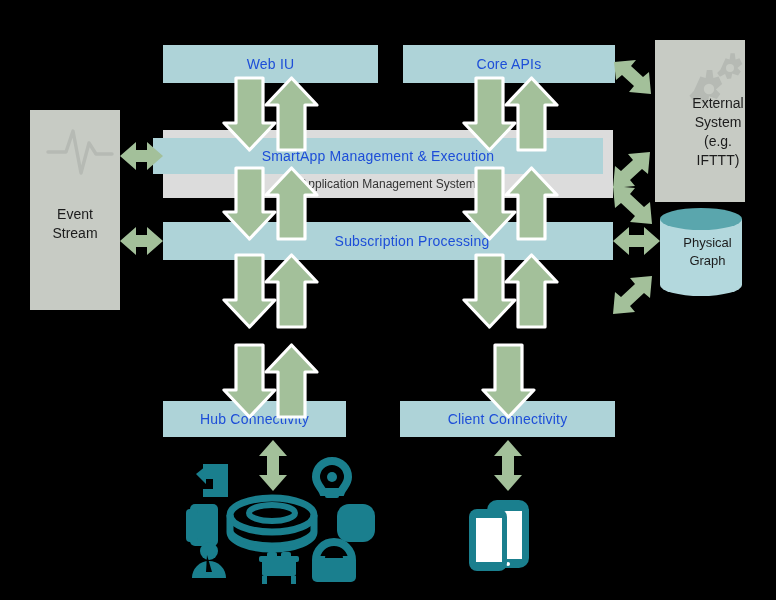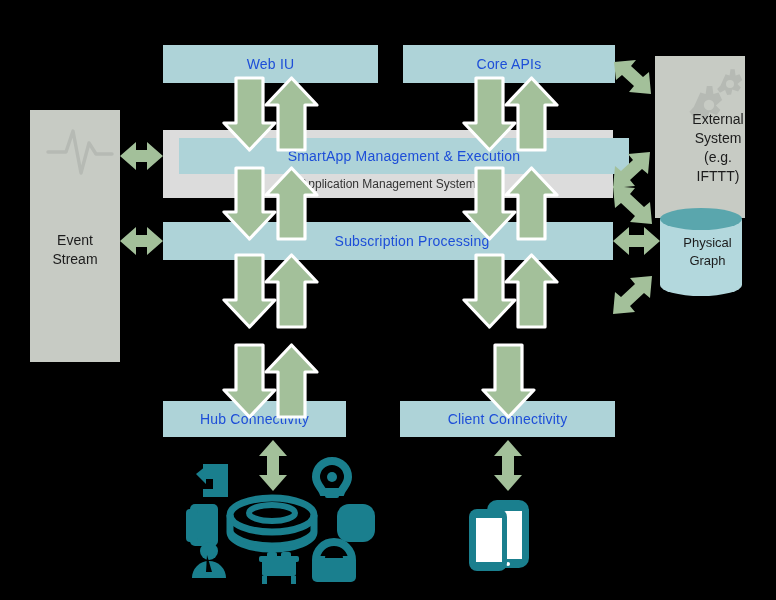--- a/index.html
+++ b/index.html
@@ -62,31 +62,31 @@
   
   .ov{position:absolute;left:0;top:0;width:776px;height:600px;}
   .ov.arrows{z-index:8;}
   .ov.icons{z-index:9;}
 </style>
 </head>
 <body>
 
 <div class="stage">
 
-  <div class="box panel" style="left:30px;top:110px;width:90px;height:252px;">
+  <div class="box panel" style="left:30px;top:110px;width:90px;height:200px;">
     <svg class="ov" viewBox="0 0 776 600" style="position:absolute;left:-30px;top:-110px;">
       <path d="M48 152 L66 152 L73 131 L81 173 L89 143 L96 154 L112 154" fill="none" stroke="#b6bab4" stroke-width="3.4" stroke-linejoin="round" stroke-linecap="round"></path>
     </svg>
     <div class="ptxt" style="margin-top:28px;">
       <div>Event</div>
       <div>Stream</div>
     </div>
   </div>
 
-  <div class="box panel" style="left:655px;top:56px;width:90px;height:162px;padding-left:36px;">
+  <div class="box panel" style="left:655px;top:40px;width:90px;height:162px;padding-left:36px;">
     <svg class="ov" viewBox="0 0 776 600" style="position:absolute;left:-655px;top:-40px;">
       <g fill="#b6bab4">
         <path d="M697 84 l3.4 -7.6 5.2 1.6 1.2 -8.1 5.5 0 1.1 8.1 5.2 -1.6 3.5 7.6 -6.2 5.4 4.4 4.6 -3.6 4.9 -7.6 -2.6 -1.4 6.7 -5.3 .6 -2.7 -6.6 -6.7 3.6 -3.6 -4.9 4.4 -4.6z"></path>
         <circle cx="709" cy="89" r="5.2" fill="#c7cbc4"></circle>
         <path d="M723 64 l2.6 -5.8 4 1.2 .9 -6.2 4.2 0 .85 6.2 4 -1.2 2.7 5.8 -4.8 4.1 3.4 3.5 -2.8 3.8 -5.8 -2 -1.1 5.1 -4 .5 -2.1 -5.1 -5.1 2.8 -2.8 -3.8 3.4 -3.5z"></path>
         <circle cx="730" cy="68" r="4" fill="#c7cbc4"></circle>
       </g>
     </svg>
     <div class="ptxt" style="margin-top:22px;">
       <div>External</div>
@@ -100,21 +100,21 @@
   </div>
 
   <div class="box bar" style="left:163px;top:45px;width:215px;height:38px;">
     <span>Web IU</span>
   </div>
 
   <div class="box bar" style="left:403px;top:45px;width:212px;height:38px;">
     <span>Core APIs</span>
   </div>
 
-  <div class="box bar" style="left:179px;top:138px;width:450px;height:36px;z-index:7;">
+  <div class="box bar" style="left:153px;top:138px;width:450px;height:36px;z-index:7;">
     <span>SmartApp Management &amp; Execution</span>
   </div>
 
   <div class="box bar" style="left:163px;top:222px;width:450px;height:38px;padding-left:48px;">
     <span>Subscription Processing</span>
   </div>
 
 
   <div class="box bar" style="left:163px;top:401px;width:183px;height:36px;text-align:right;">
     <span>Hub Connectivity</span>

